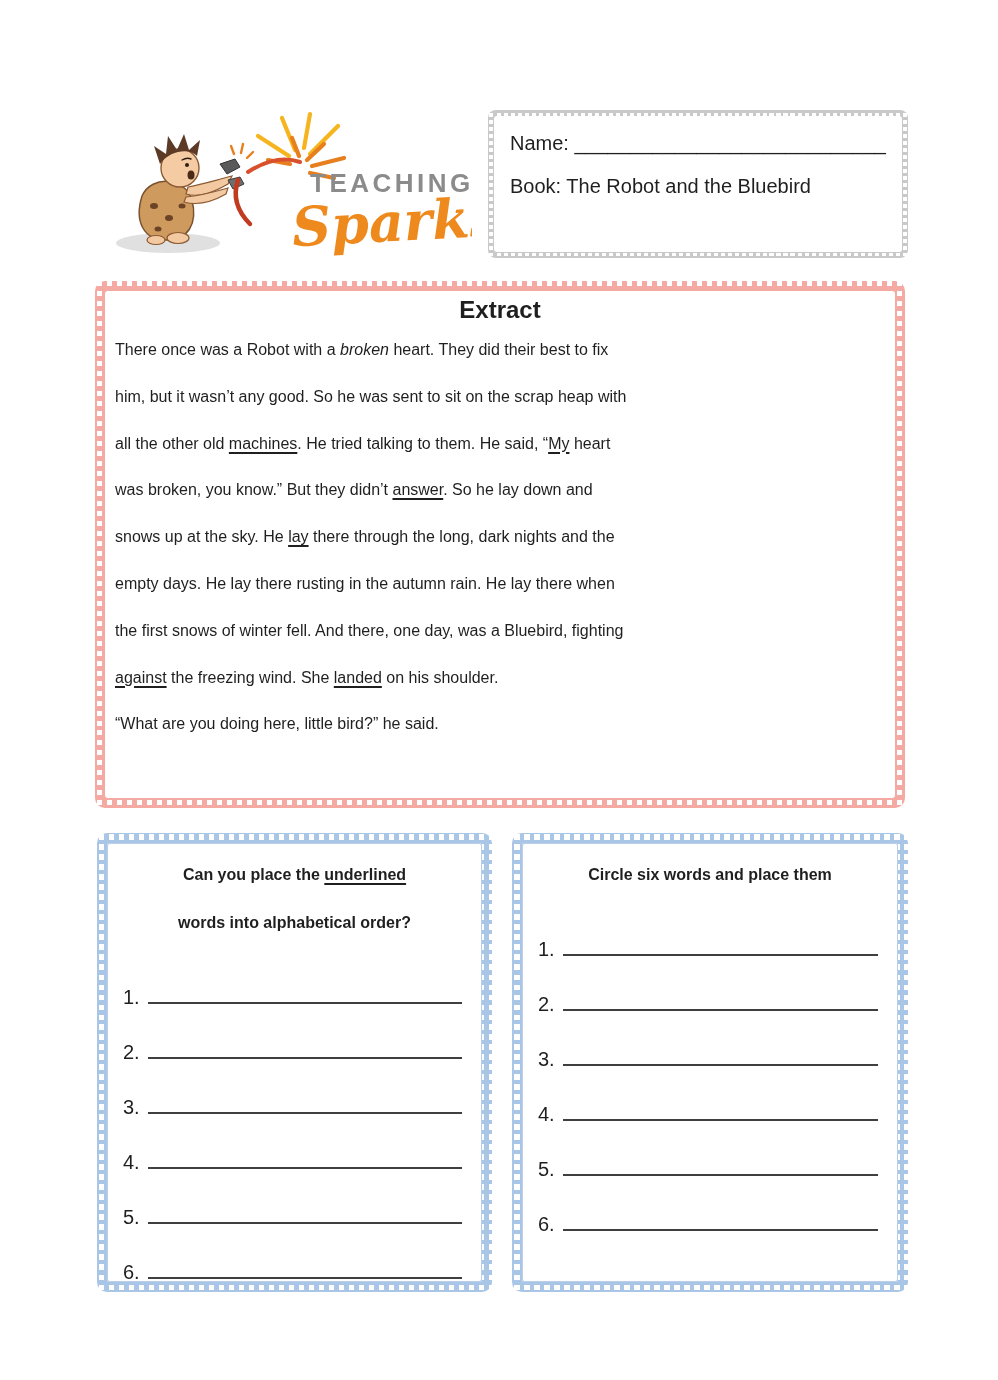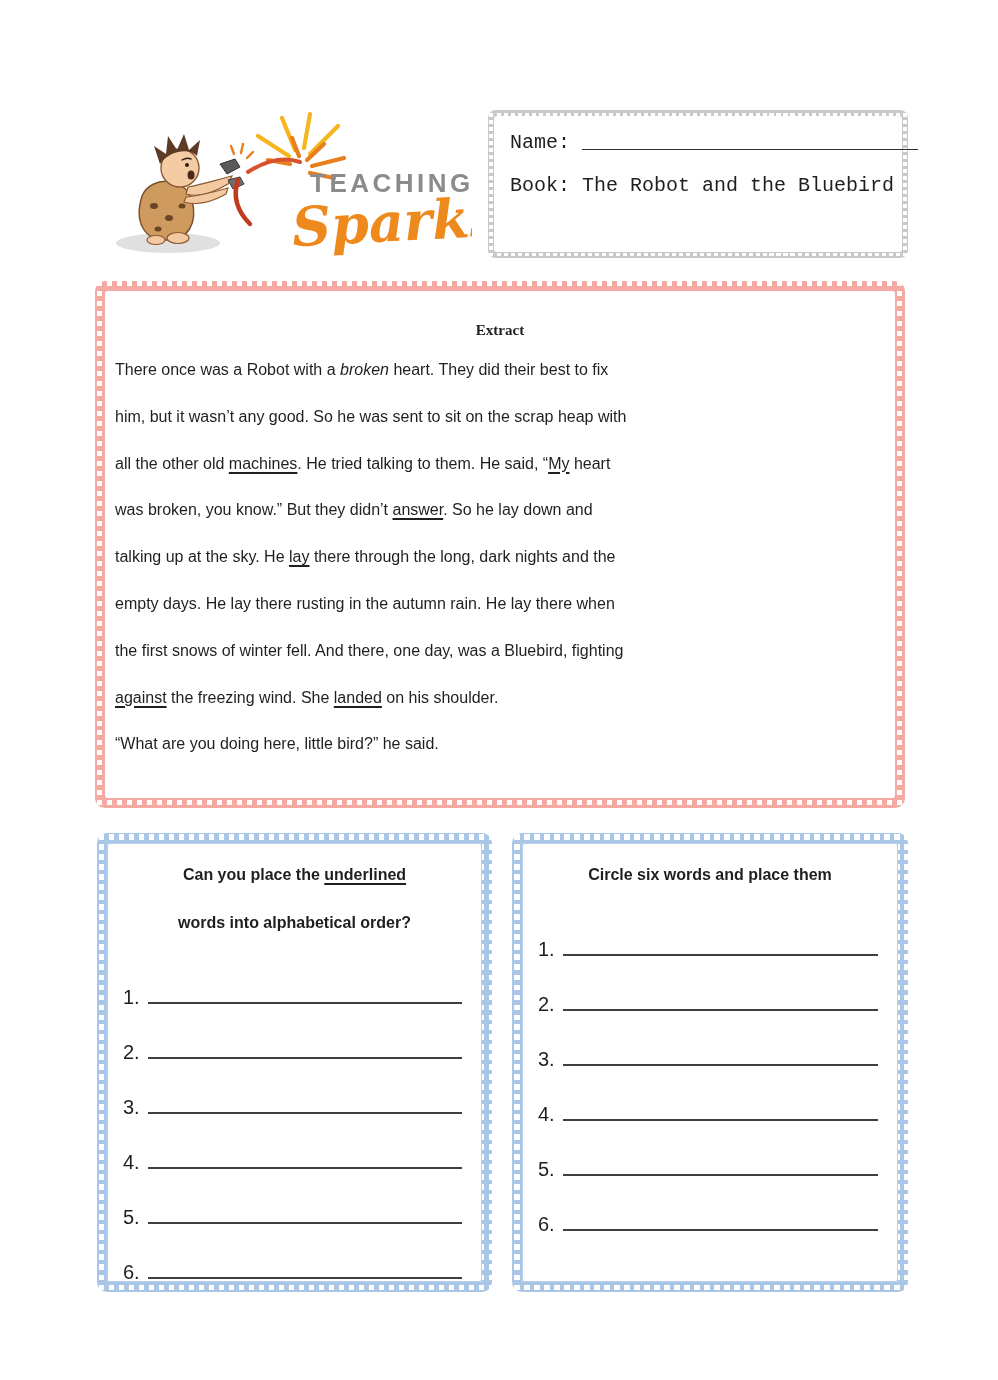--- a/index.html
+++ b/index.html
@@ -23,28 +23,28 @@
   }
   .pink{--c:#f4aaa2;}
   .blue{--c:#a9c6e6;}
   .gray{--c:#c9c9c9;}
   .inner{background:#ffffff;width:100%;height:100%;box-sizing:border-box;border-radius:3px;}
   .blue>.inner{box-shadow:inset 0 0 0 1px #b9cfe9;}
 
   
   .logo-wrap{position:absolute;left:96px;top:110px;width:376px;height:152px;}
   .info-box{left:488px;top:110px;width:420px;height:148px;}
-  .info-box .inner{padding:6px 16px;font-family:Liberation Mono, monospace;}
+  .info-box .inner{padding:6px 16px;}
   .info-line{font-size:20px;line-height:42.5px;white-space:nowrap;}
   .blank-text{letter-spacing:0;}
 
   
   .extract-box{left:95px;top:281px;width:810px;height:527px;}
   .extract-box .inner{padding:4px 10px;}
-  .extract-title{font-size:15px;font-weight:bold;text-align:center;margin:20px 0 2px 0;line-height:30px;font-family:Liberation Serif, serif;}
+  .extract-title{font-size:24px;font-weight:bold;text-align:center;margin:0 0 2px 0;line-height:30px;}
   .xline{font-size:16px;line-height:46.8px;white-space:nowrap;}
   .u{text-decoration:underline;text-decoration-thickness:1.5px;text-underline-offset:3px;}
   .i{font-style:italic;}
 
   
   .task-left{left:97px;top:833px;width:395px;height:459px;}
   .task-right{left:512px;top:833px;width:396px;height:459px;}
   .task .inner{padding:8px 16px 6px 16px;}
   .hline{font-size:16px;font-weight:bold;text-align:center;line-height:48px;white-space:nowrap;}
   .hline .u{text-decoration-thickness:2px;}
@@ -127,21 +127,21 @@
 </div>
 
 <div class="band pink extract-box">
   <div class="inner">
     <div class="extract-title">Extract</div>
     <div id="extract-lines">
         <div class="xline"><span>There once was a Robot with a </span><span class="i">broken</span><span> heart. They did their best to fix</span></div>
         <div class="xline"><span>him, but it wasn’t any good. So he was sent to sit on the scrap heap with</span></div>
         <div class="xline"><span>all the other old </span><span class="u">machines</span><span>. He tried talking to them. He said, “</span><span class="u">My</span><span> heart</span></div>
         <div class="xline"><span>was broken, you know.” But they didn’t </span><span class="u">answer</span><span>. So he lay down and</span></div>
-        <div class="xline"><span>talking up at the sky. He </span><span class="u">lay</span><span> there through the long, dark nights and the</span></div>
+        <div class="xline"><span>snows up at the sky. He </span><span class="u">lay</span><span> there through the long, dark nights and the</span></div>
         <div class="xline"><span>empty days. He lay there rusting in the autumn rain. He lay there when</span></div>
         <div class="xline"><span>the first snows of winter fell. And there, one day, was a Bluebird, fighting</span></div>
         <div class="xline"><span class="u">against</span><span> the freezing wind. She </span><span class="u">landed</span><span> on his shoulder.</span></div>
         <div class="xline"><span>“What are you doing here, little bird?” he said.</span></div>
       </div>
   </div>
 </div>
 
 <div class="band blue task task-left">
   <div class="inner">

